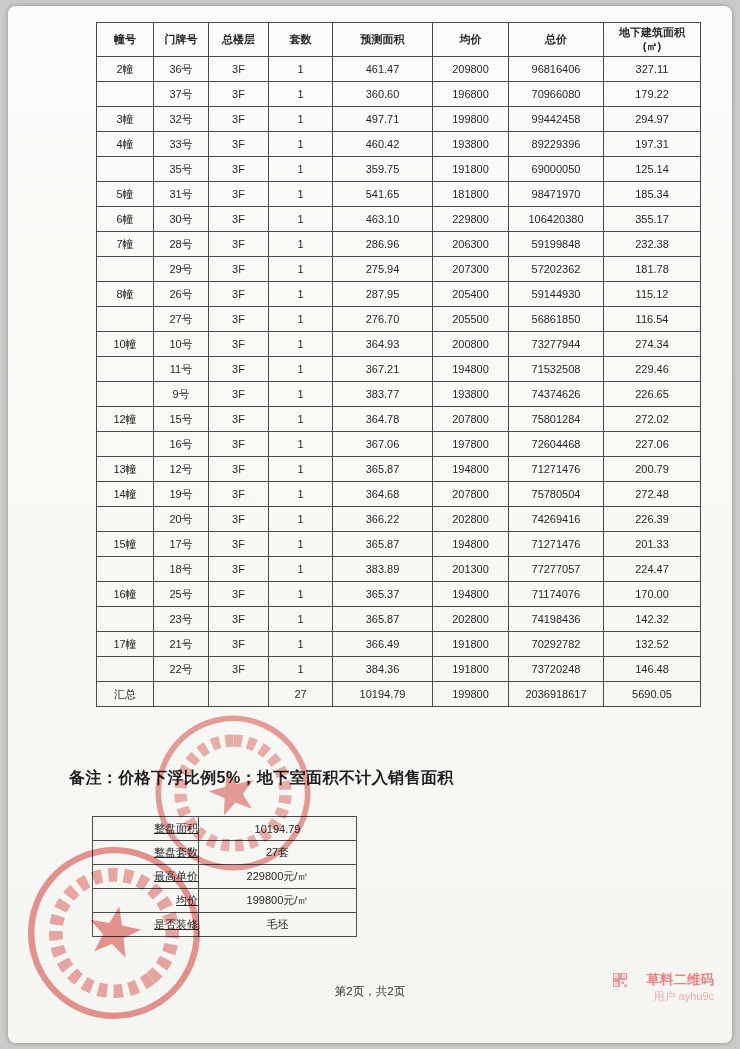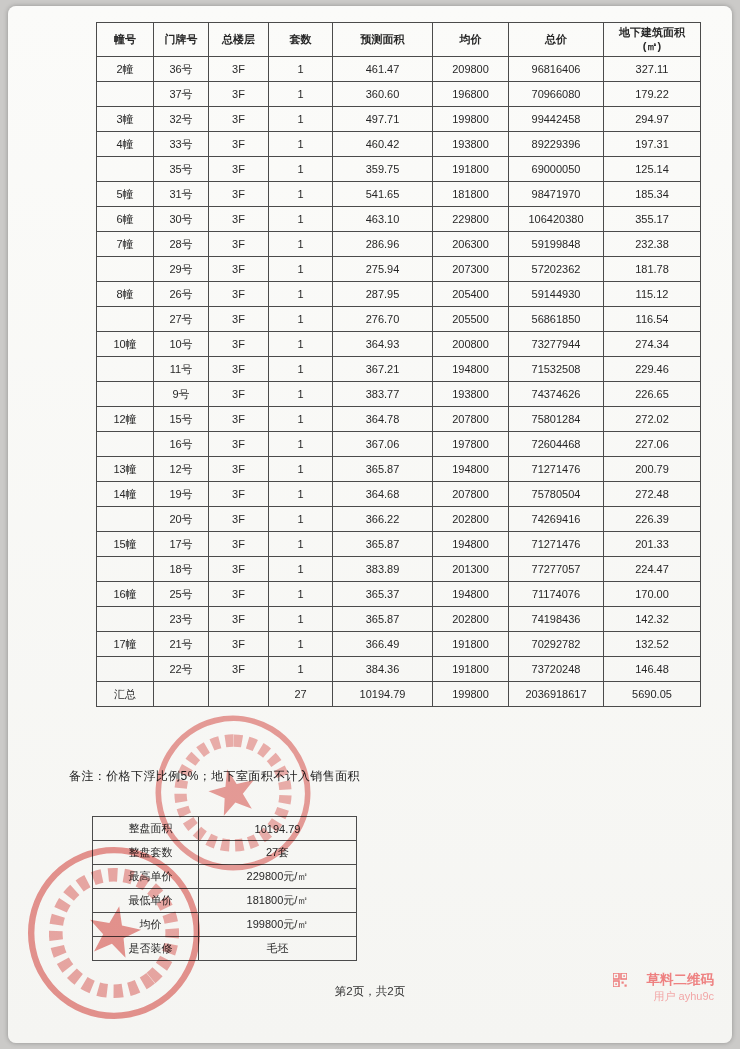--- a/index.html
+++ b/index.html
@@ -22,27 +22,27 @@
     border:1px solid #4b4b4b; text-align:center; vertical-align:middle;
     color:#272727; overflow:hidden;
   }
   .price-table th {
     height:34px; font-size:11px; font-weight:bold;
     white-space:pre-line; line-height:1.25;
   }
   .price-table td { height:25px; font-size:11px; }
   .note {
     position:absolute; left:69px; top:768px;
-    font-size:12px; font-weight:normal; color:#1e1e1e; letter-spacing:.4px;
+    font-size:16px; font-weight:bold; color:#1e1e1e; letter-spacing:.4px;
   }
   .summary-table { position:absolute; left:64px; top:816px; }
   .summary-table td {
     border:1px solid #4b4b4b; height:24px; font-size:11px; color:#272727;
   }
-  .summary-table td.lbl { text-align:center; padding-left:10px; }
+  .summary-table td.lbl { text-align:right; padding-left:10px;text-decoration:underline; }
   .summary-table td.val { text-align:center; }
   .footer {
     position:absolute; left:0; top:984px; width:100%;
     text-align:center; font-size:11.5px; color:#333;
   }
   .stamp {
     position:absolute; opacity:.55; mix-blend-mode:multiply;
     pointer-events:none;
   }
   .stamp-1 { left:151px; top:711px; width:164px; height:164px; transform:rotate(-14deg); }
@@ -361,24 +361,20 @@
       </tr>
       <tr>
         <td class="lbl">整盘套数</td>
         <td class="val">27套</td>
       </tr>
       <tr>
         <td class="lbl">最高单价</td>
         <td class="val">229800元/㎡</td>
       </tr>
       <tr>
-        <td class="lbl">最低单价</td>
-        <td class="val">181800元/㎡</td>
-      </tr>
-      <tr>
         <td class="lbl">均价</td>
         <td class="val">199800元/㎡</td>
       </tr>
       <tr>
         <td class="lbl">是否装修</td>
         <td class="val">毛坯</td>
       </tr>
     </tbody>
 </table>
 

